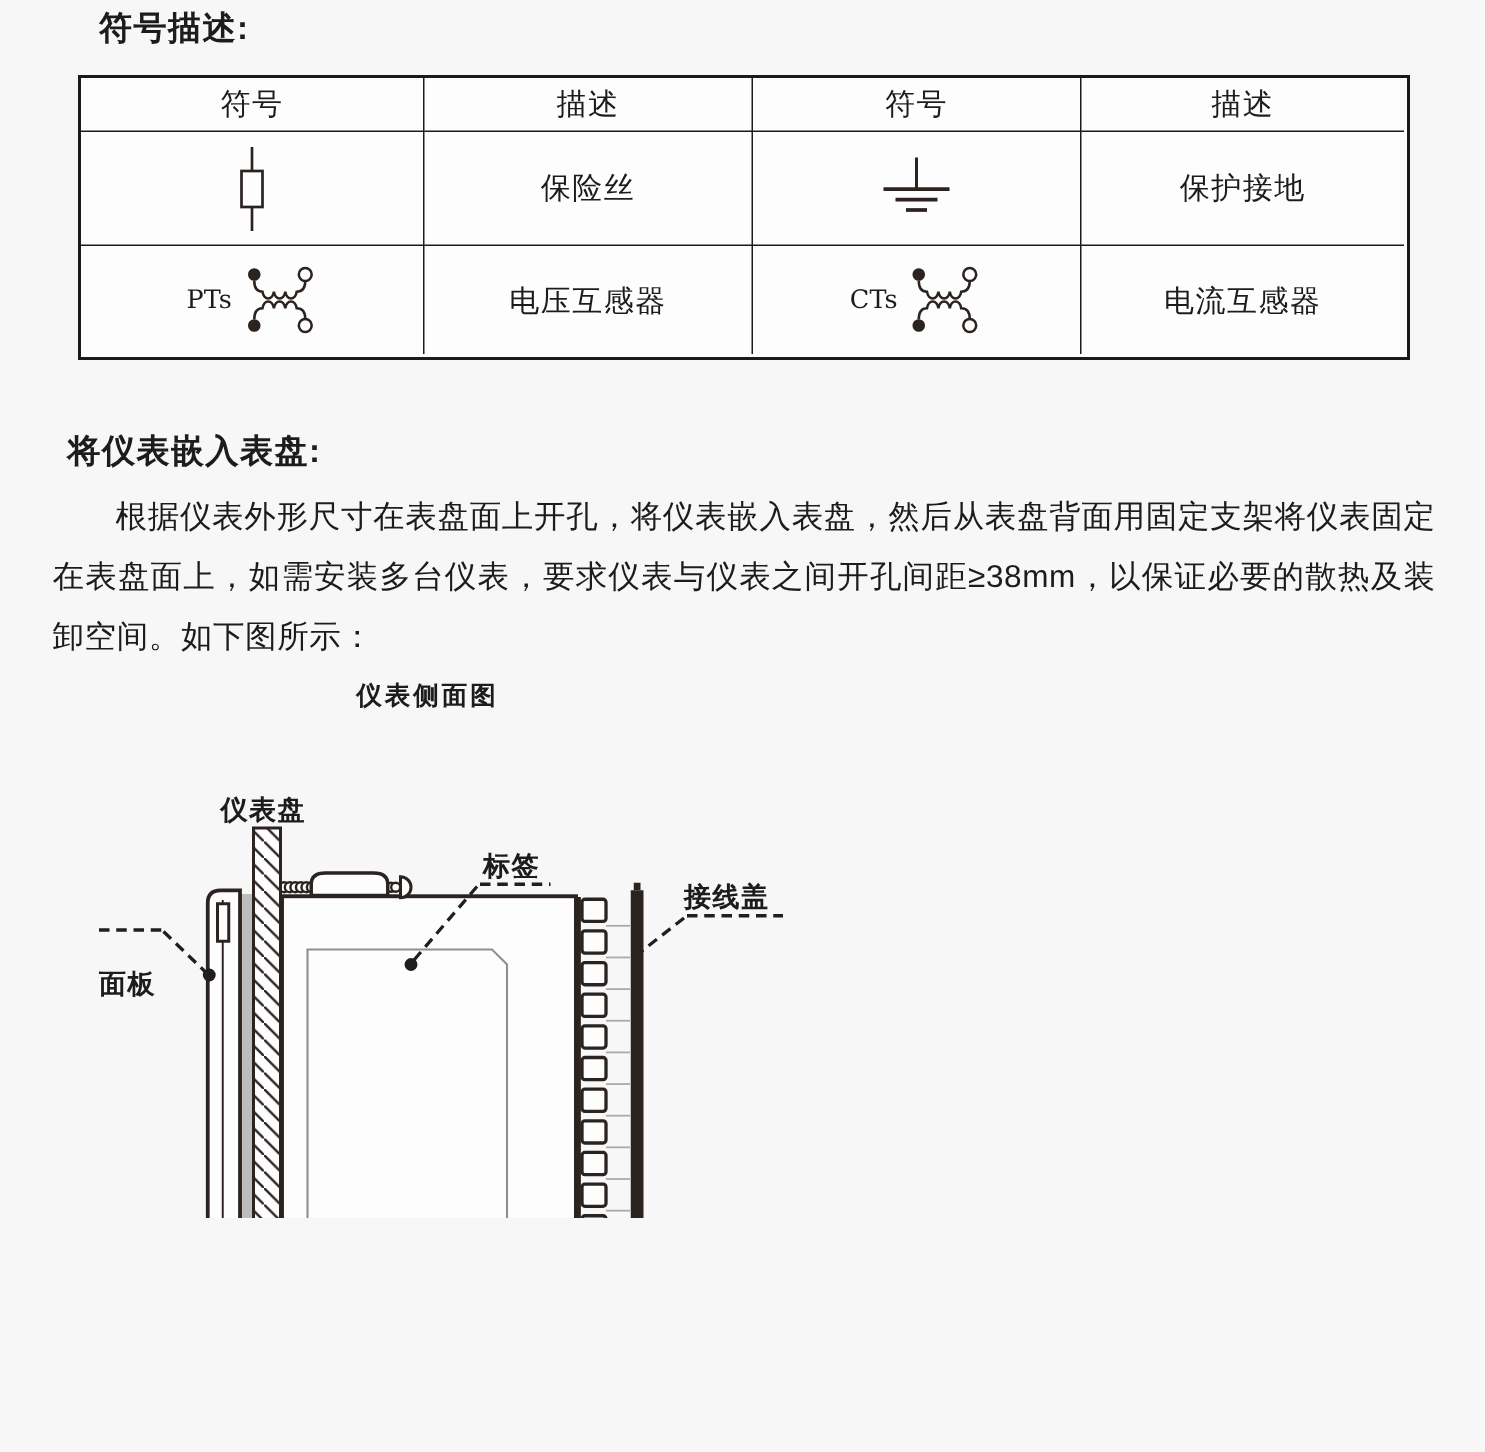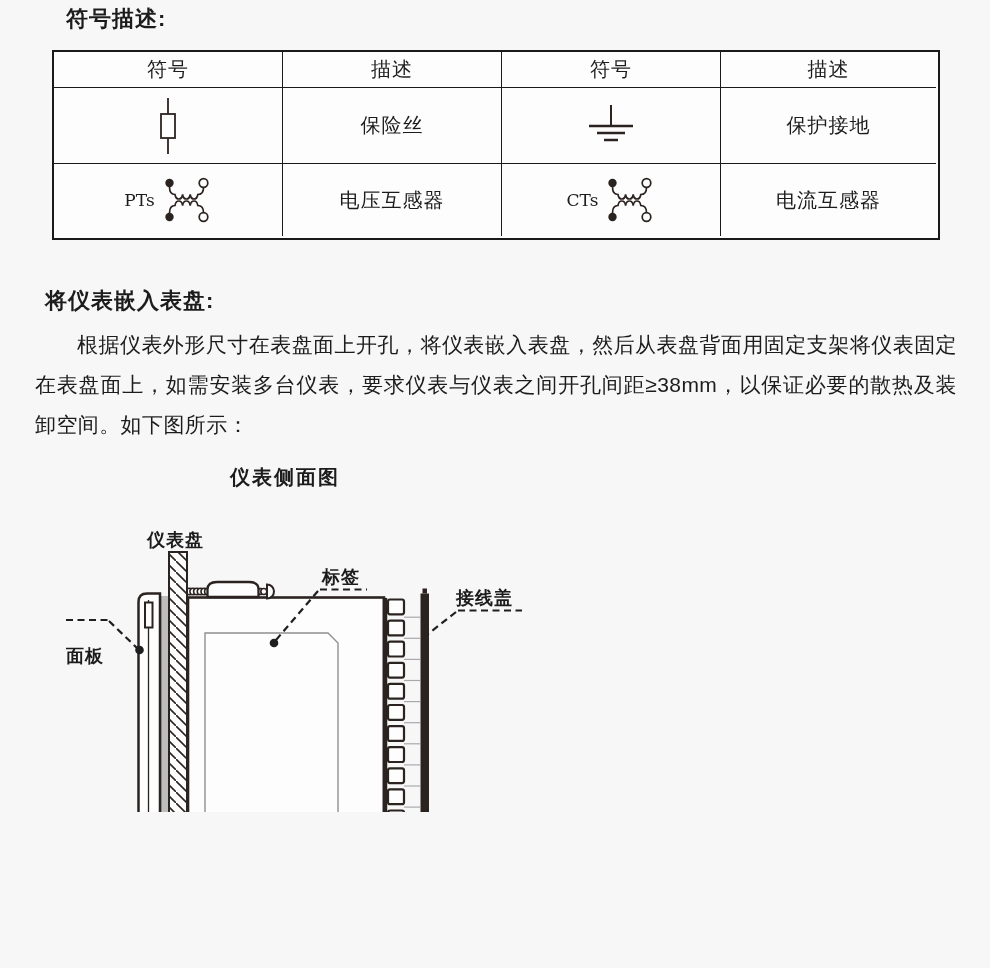--- a/index.html
+++ b/index.html
@@ -44,24 +44,24 @@
 
   
   .para{
     position:absolute;left:35px;top:325px;width:922px;
     font-size:21px;line-height:40px;letter-spacing:0.4px;
     text-indent:2em;text-align:justify;
   }
 
   
   .diag-title{
-    position:absolute;left:165px;top:464px;width:240px;
+    position:absolute;left:165px;top:452px;width:240px;
     text-align:center;
     font-family:"DejaVu Serif", serif;
-    font-size:20px;font-weight:bold;letter-spacing:2px;
+    font-size:17px;font-weight:bold;letter-spacing:2px;
   }
   .diagram-svg{position:absolute;left:0;top:500px;}
   .dlabel{
     position:absolute;
     font-size:18px;font-weight:600;letter-spacing:1px;
     white-space:nowrap;
   }
   .lbl-panel-board{left:147px;top:528px;}
   .lbl-front-panel{left:66px;top:596px;margin-top:48px;}
   .lbl-sticker{left:322px;top:565px;}

